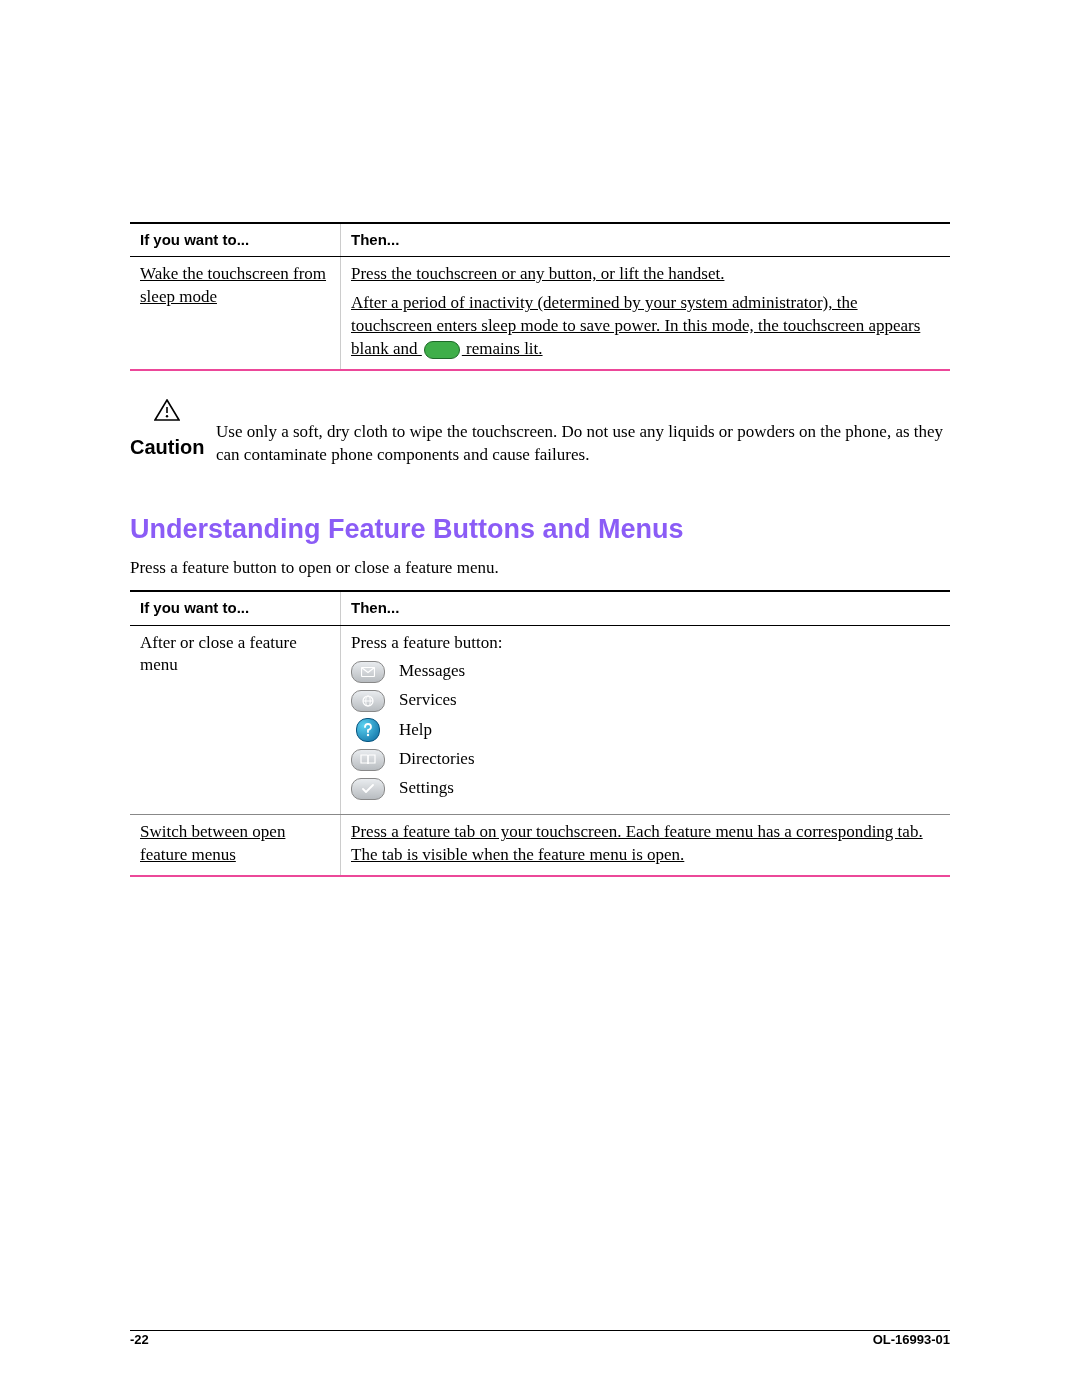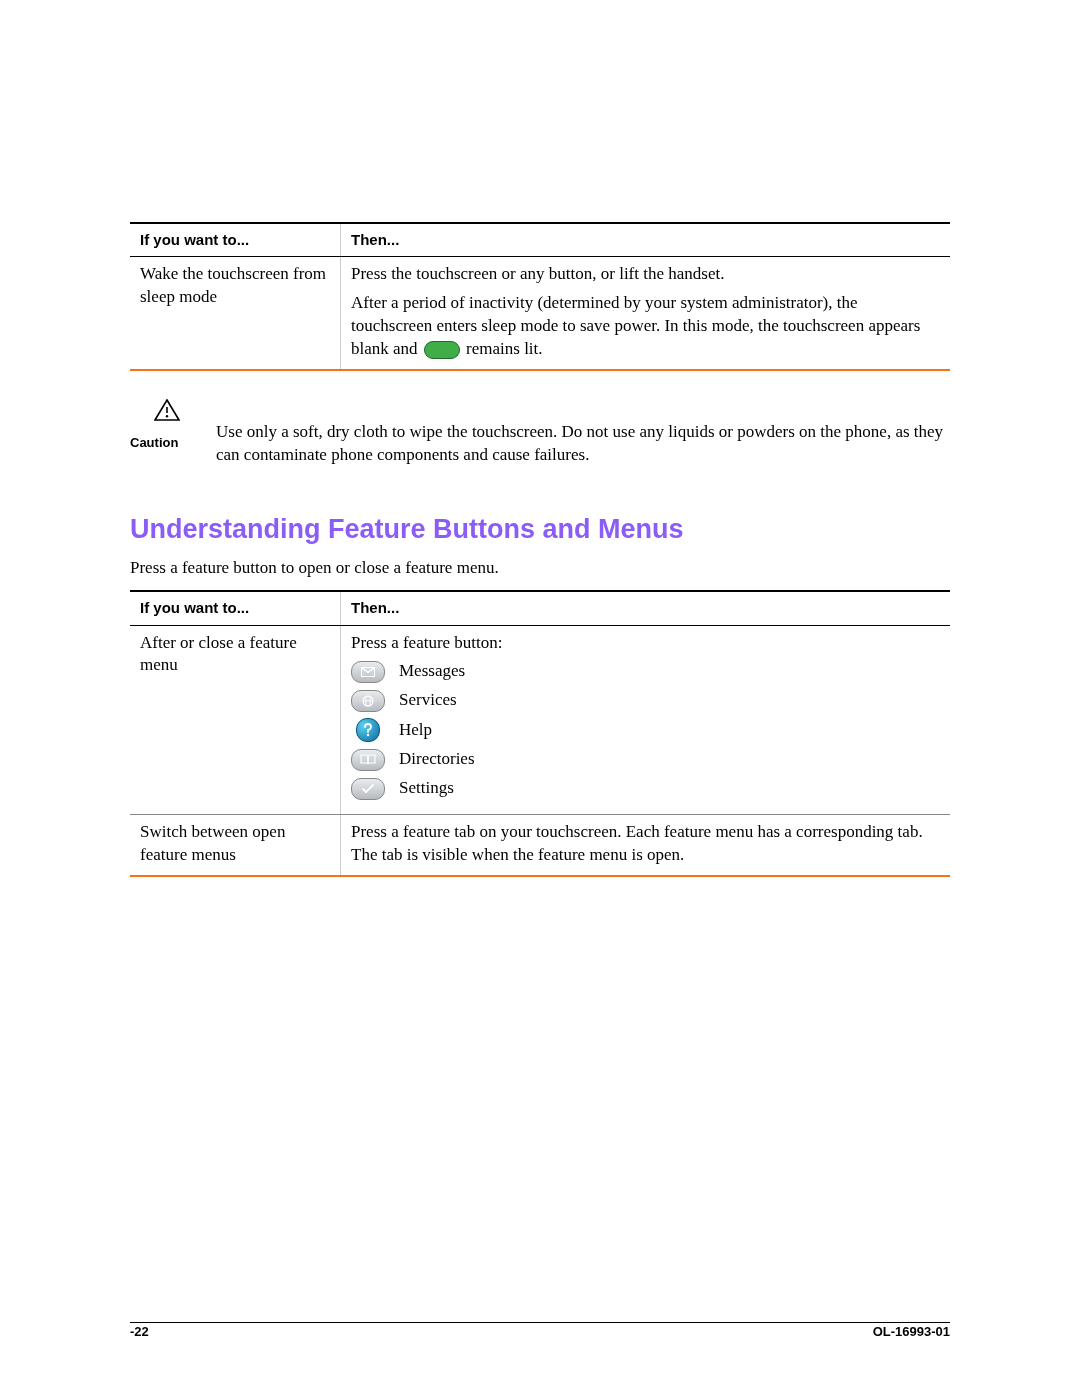--- a/index.html
+++ b/index.html
@@ -33,39 +33,40 @@
     border-bottom: 1px solid #000;
     vertical-align: top;
   }
   td {
     padding: 6px 10px 8px 10px;
     border-bottom: 1px solid #888;
     vertical-align: top;
     font-family: Georgia, 'Times New Roman', serif;
   }
   tr.lastrow td {
-    border-bottom: 2px solid #f97316;
+    border-bottom: 2px solid #ec4899;
+    text-decoration: underline;
   }
   .col1 { width: 190px; border-right: 1px solid #ccc; }
   .col2 { }
   .caution-block {
     margin-top: 28px;
     display: flex;
     align-items: flex-start;
     gap: 22px;
   }
   .caution-left {
     width: 64px;
     flex: 0 0 64px;
     text-align: left;
   }
   .caution-label {
     font-family: Arial, Helvetica, sans-serif;
     font-weight: bold;
-    font-size: 13px;
+    font-size: 20px;
     margin-top: 6px;
   }
   .caution-text {
     flex: 1;
     padding-top: 22px;
     font-family: Georgia, 'Times New Roman', serif;
   }
   .caution-icon {
     width: 26px;
     height: 22px;
@@ -117,21 +118,21 @@
     display: flex;
     align-items: center;
     justify-content: center;
     flex: 0 0 22px;
     margin-left: 5px;
     margin-right: 5px;
   }
   .fb-icon svg, .fb-icon-help svg { display: block; }
   .footer {
     position: absolute;
-    bottom: 56px;
+    bottom: 48px;
     left: 130px;
     right: 130px;
     font-family: Arial, Helvetica, sans-serif;
     font-weight: bold;
     font-size: 13px;
     display: flex;
     justify-content: space-between;
   }
   .footer hr {
     position: absolute;

